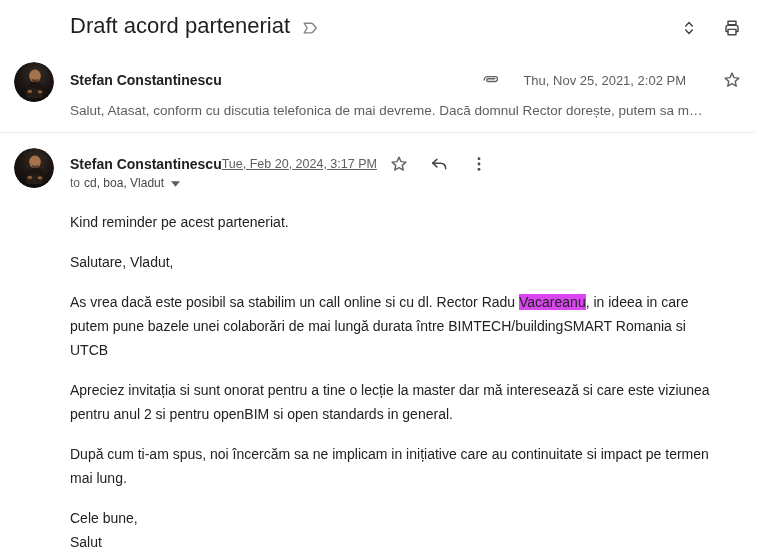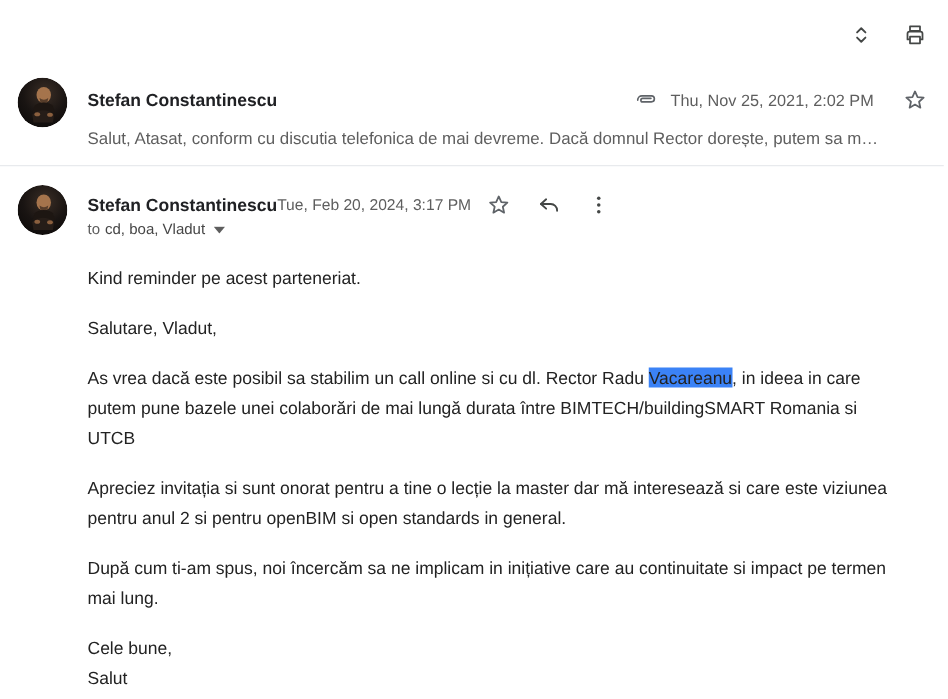--- a/index.html
+++ b/index.html
@@ -18,52 +18,60 @@
   .label-icon { width:20px; height:20px; margin-top:3px; }
   .header-actions { position:absolute; right:10px; top:12px; display:flex; align-items:center; gap:11px; }
   .iconbtn { width:32px; height:32px; border-radius:50%; display:flex; align-items:center; justify-content:center; cursor:pointer; }
 
   
   .msg1 { position:absolute; top:58px; left:0; right:0; height:74px; cursor:pointer; }
   .avatar { position:absolute; width:40px; height:40px; border-radius:50%; overflow:hidden; }
   .msg1 .avatar { left:14px; top:4px; }
   .m1-head { position:absolute; left:70px; right:10px; top:6px; display:flex; align-items:center; }
   .m1-name { font-size:14px; font-weight:700; color:#202124; flex:1; }
-  .m1-meta { display:flex; align-items:center; gap:9px; }
+  .m1-meta { display:flex; align-items:center; gap:22px; }
   .m1-date { font-size:13px; color:#5e5e5e; white-space:nowrap; margin-right:8px; }
   .m1-snippet { position:absolute; left:70px; right:14px; top:45px; font-size:13.5px; color:#5e5e5e;
                 white-space:nowrap; overflow:hidden; }
 
   .divider { position:absolute; top:132px; left:0; right:3px; border-top:1px solid #e8eaed; }
 
   
   .msg2 { position:absolute; top:140px; left:0; right:0; bottom:0; }
   .msg2 .avatar { left:14px; top:8px; }
   .m2-head { position:absolute; left:70px; right:8px; top:8px; display:flex; align-items:center; }
   .m2-name { font-size:14px; font-weight:700; color:#202124; white-space:nowrap; }
   .m2-email { font-size:12px; color:#5e5e5e; margin-left:5px; white-space:nowrap; overflow:hidden;
               text-overflow:clip; flex:1; }
-  .m2-date { font-size:12.5px; color:#5e5e5e; white-space:nowrap; margin-right:6px; }
+  .m2-date { font-size:12.5px; color:#5e5e5e; white-space:nowrap; margin-right:6px;text-decoration:underline; }
   .m2-actions { display:flex; align-items:center; gap:8px; }
   .to-line { position:absolute; left:70px; top:36px; display:flex; align-items:center; gap:4px;
              font-size:12px; color:#5e5e5e; cursor:pointer; }
   .to-recipients { color:#464646; }
   .caret { margin-left:3px; margin-top:2px; }
 
   
   .mail-body { position:absolute; left:70px; top:70px; width:648px; font-size:14px;
                line-height:24px; color:#222222; }
   .mail-body p { margin:0 0 16px 0; }
   .mail-body p:last-child { margin-bottom:0; }
-  .hl { background:#3b82f6; }
+  .hl { background:#d946ef; }
 </style>
 </head>
 <body>
 
 <div class="thread-header">
+  <div class="thread-title-wrap">
+    <span class="thread-title">Draft acord parteneriat</span>
+    <span class="label-icon">
+      <svg viewBox="0 0 24 24" width="20" height="20" fill="none" stroke="#80868b" stroke-width="1.7" stroke-linejoin="round">
+        <path d="M5 6.2h8.6c.6 0 1.2.3 1.6.8l4.3 5-4.3 5c-.4.5-1 .8-1.6.8H5l3.6-5.8z"></path>
+      </svg>
+    </span>
+  </div>
   <div class="header-actions">
     <span class="iconbtn">
       <span>
         <svg viewBox="0 0 24 24" width="20" height="20" fill="none" stroke="#444746" stroke-width="1.8" stroke-linecap="round" stroke-linejoin="round">
           <path d="M8 9.5 12 5.5l4 4"></path>
             <path d="M8 14.5 12 18.5l4-4"></path>
         </svg>
       </span>
     </span>
     <span class="iconbtn">

